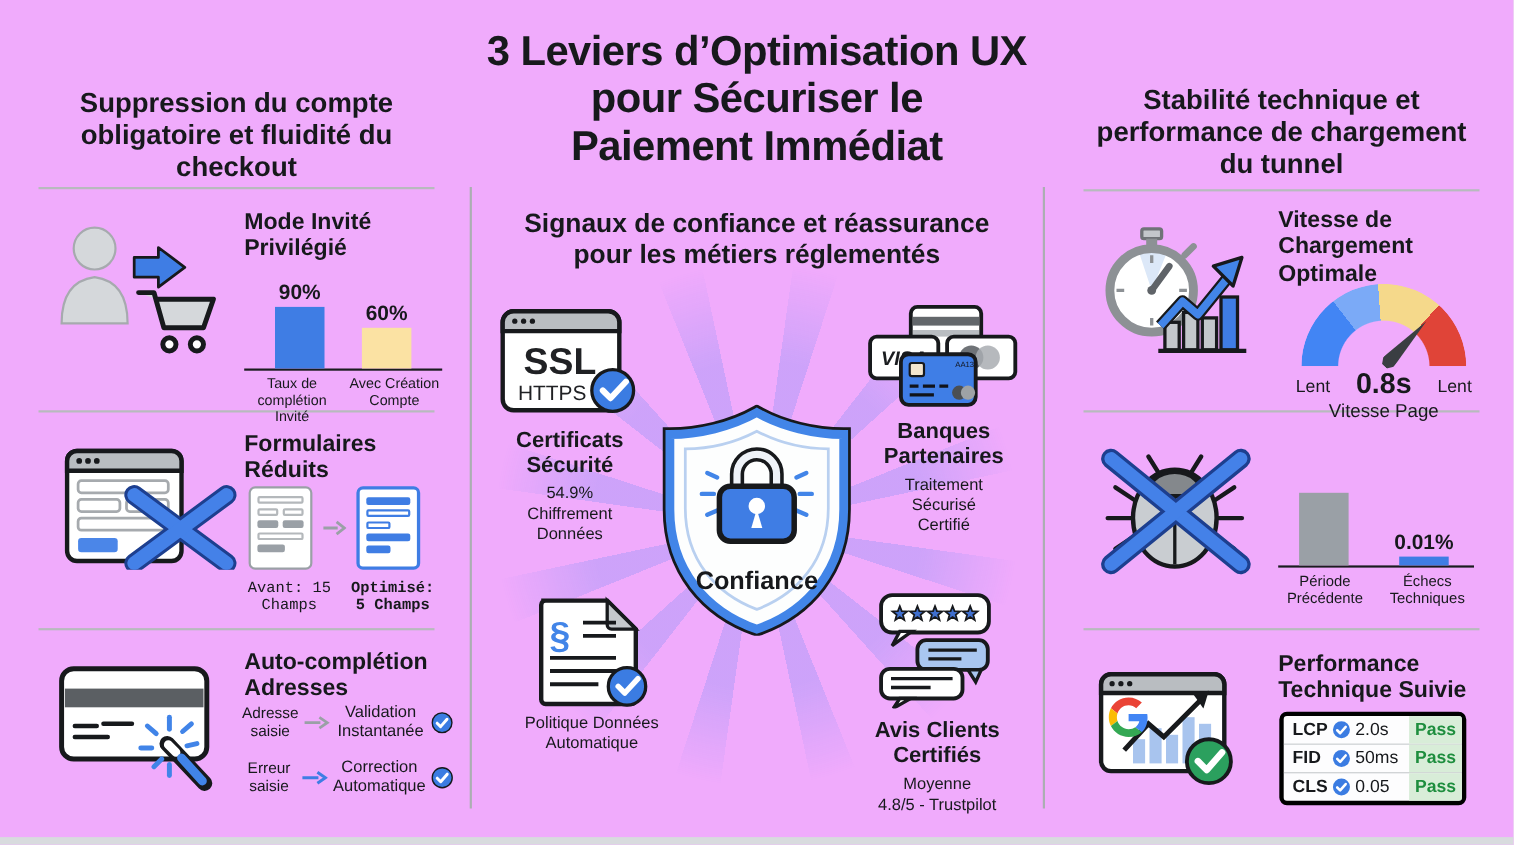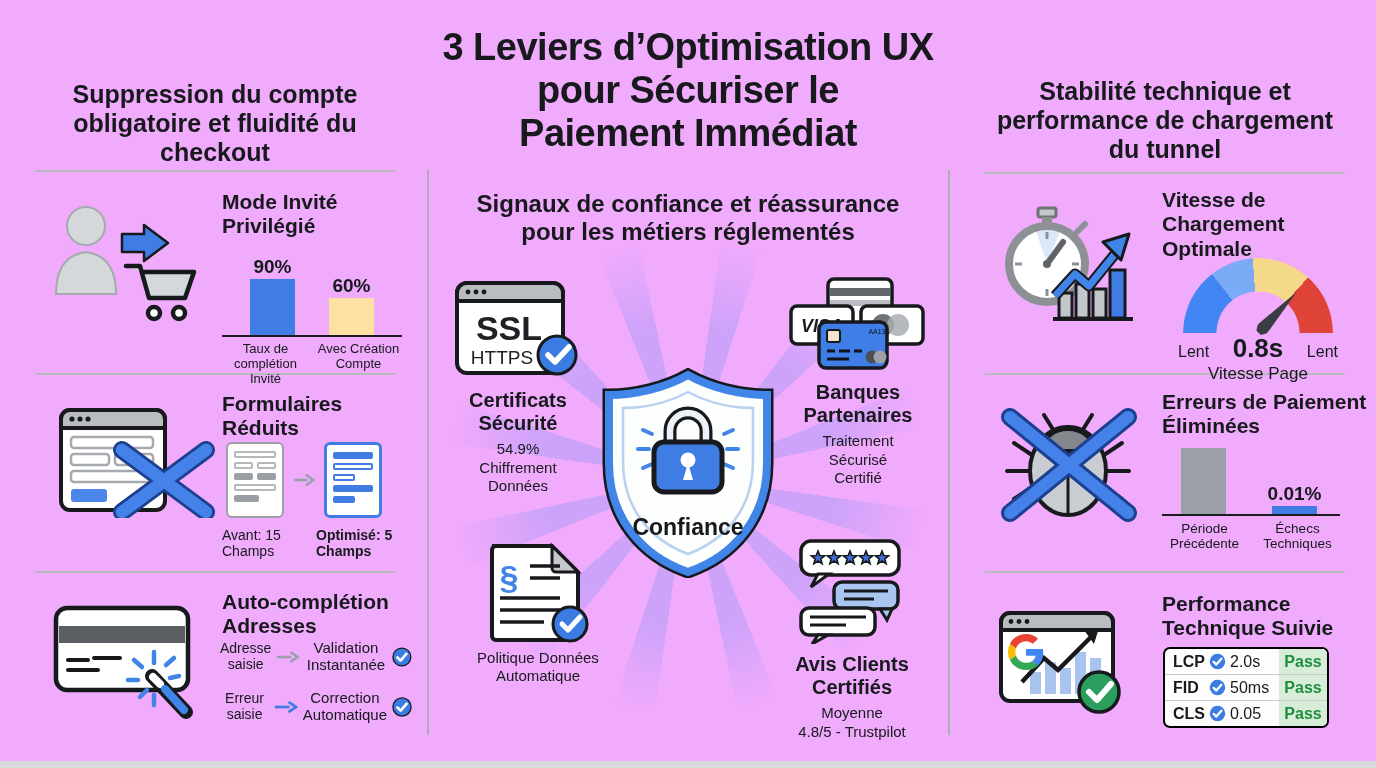--- a/index.html
+++ b/index.html
@@ -37,21 +37,21 @@
   .thumb-gray{border:2.5px solid #9aa0a6;}
   .thumb-blue{border:3px solid #3f7de4;}
   .fr{height:7px;border-radius:2px;box-sizing:border-box;}
   .fr-outline-g{border:2px solid #b4b8bb;}
   .fr-fill-g{background:#9aa0a6;}
   .fr-fill-b{background:#3f7de4;}
   .fr-outline-b{border:2px solid #3f7de4;}
   .fr-split{display:flex;gap:4px;}
   .fr-split .fr{flex:1;}
   .thumb-caps{position:absolute;display:flex;}
-  .thumb-cap{text-align:left;font-size:14px;line-height:1.15;}
+  .thumb-cap{text-align:center;font-size:14px;line-height:1.15;font-family:Liberation Mono, monospace;}
 
   
   .ac-row{position:absolute;display:flex;align-items:center;gap:5px;}
   .ac-from{font-size:14px;width:54px;text-align:center;line-height:1.12;}
   .ac-to{font-size:15px;font-weight:400;width:92px;text-align:center;line-height:1.12;}
 
   
   .c-item{position:absolute;display:flex;flex-direction:column;align-items:center;text-align:center;}
   .c-title{font-size:20px;font-weight:700;line-height:1.16;margin-top:9px;}
   .c-sub{font-size:15px;line-height:1.22;margin-top:5px;}
@@ -77,21 +77,21 @@
   .gauge-value{font-size:26px;font-weight:700;line-height:1;}
   .gauge-caption{font-size:17px;margin-top:3px;}
 
   
   .err-chart{position:absolute;left:1162px;top:444px;width:178px;}
   .err-chart .bars-row{gap:42px;border-bottom:2.5px solid #1a1c1f;}
   .err-chart .bar-label{font-size:13.5px;}
 
   
   .perf-table{position:absolute;left:1163px;top:647px;width:162px;background:#fdfdfe;
-              border:2px solid #000000;border-radius:7px;overflow:hidden;}
+              border:4px solid #000000;border-radius:7px;overflow:hidden;}
   .pt-row{display:flex;align-items:center;height:25px;}
   .pt-row + .pt-row{border-top:1.5px solid #c6cacd;}
   .pt-metric{font-weight:700;font-size:16px;width:36px;padding-left:8px;}
   .pt-check{display:flex;margin-right:4px;}
   .pt-val{font-size:16px;width:46px;}
   .pt-pass{margin-left:auto;width:48px;align-self:stretch;background:#d8edd8;color:#1e8e3e;
            font-weight:700;font-size:16px;display:flex;align-items:center;justify-content:center;}
 </style>
 </head>
 <body>
@@ -390,21 +390,20 @@
     <ellipse cx="68" cy="68" rx="38" ry="44" fill="#c9cdd1" stroke="#17191c" stroke-width="4"></ellipse>
     <path d="M42 48 a26 22 0 0 1 52 0 z" fill="#84888c" stroke="#17191c" stroke-width="4"></path>
     <line x1="68" y1="48" x2="68" y2="110" stroke="#17191c" stroke-width="3"></line>
     <g stroke-linecap="round">
       <line x1="10" y1="14" x2="128" y2="110" stroke="#1d3f8f" stroke-width="18"></line>
       <line x1="128" y1="14" x2="10" y2="110" stroke="#1d3f8f" stroke-width="18"></line>
       <line x1="10" y1="14" x2="128" y2="110" stroke="#4481e8" stroke-width="12"></line>
       <line x1="128" y1="14" x2="10" y2="110" stroke="#4481e8" stroke-width="12"></line>
     </g>
   </svg>
-  <div class="blk-title" style="left:1162px;top:390px;width:215px;">Erreurs de Paiement Éliminées</div>
   <div class="err-chart">
     <div class="bars-row" style="height:70px;">
       <div class="bar-col">
         <div class="bar" style="height:66px;background:#9aa0a6;"></div>
       </div>
       <div class="bar-col">
         <div class="bar-val">0.01%</div>
         <div class="bar" style="height:8px;background:#3f7de4;"></div>
       </div>
     </div>

